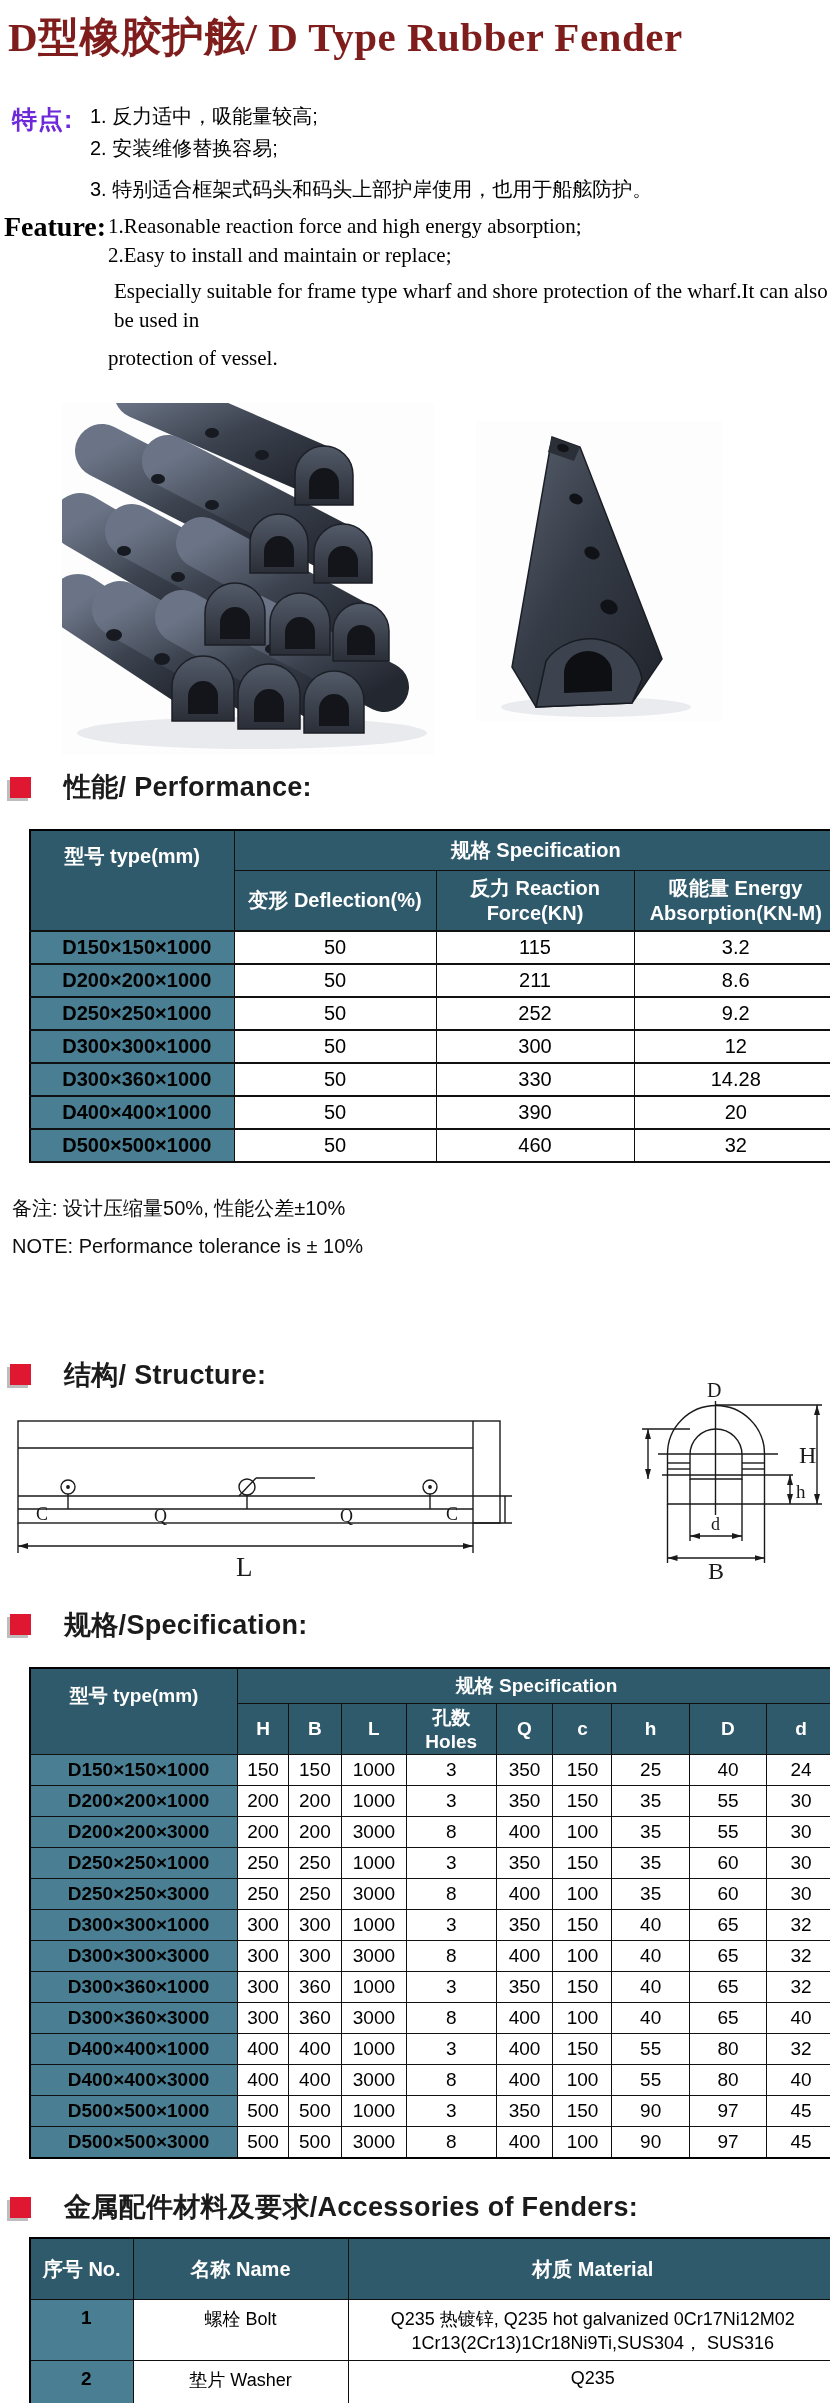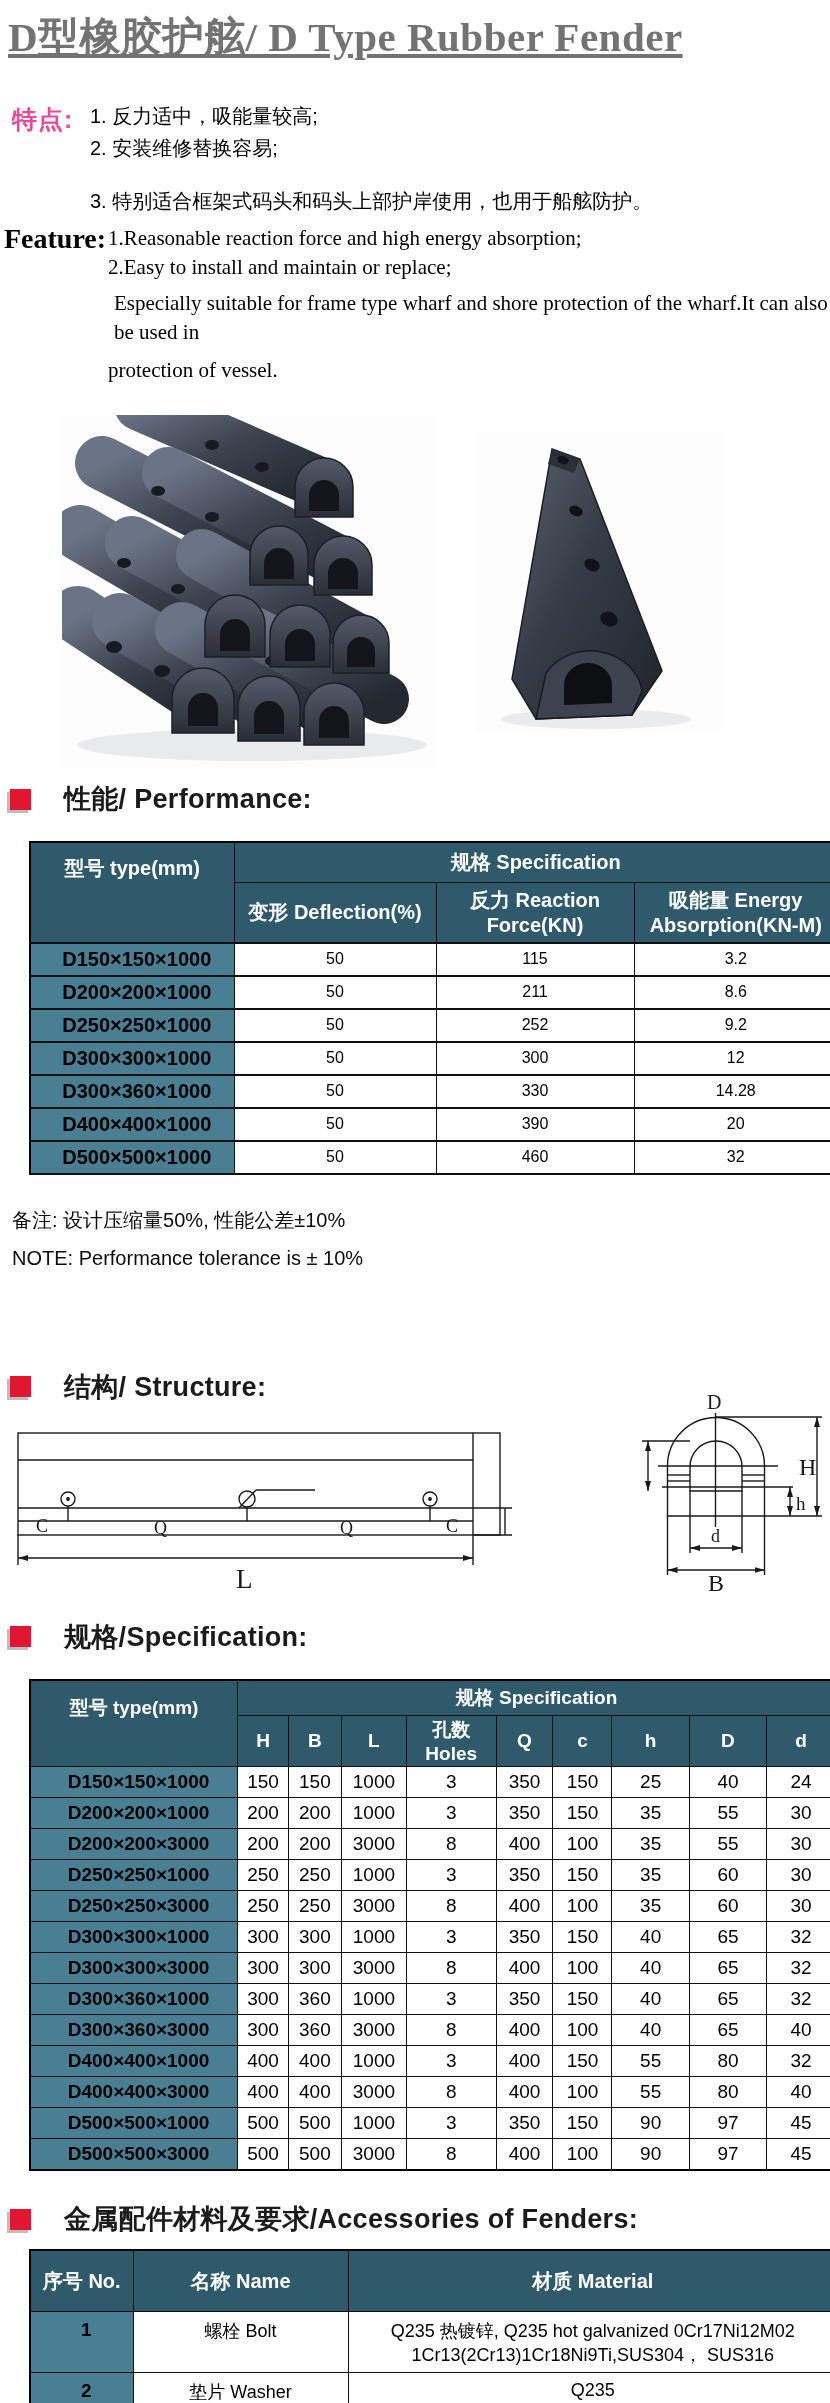--- a/index.html
+++ b/index.html
@@ -1,28 +1,28 @@
 <!DOCTYPE html>
 <html><head>
 <meta charset="utf-8">
 <style>
   html,body{margin:0;padding:0;background:#ffffff;}
   body{width:830px;font-family:"Liberation Sans",sans-serif;color:#111;}
   .page{width:830px;overflow:hidden;background:#fff;}
 
   
   .title{margin:10px 0 0 8px;font-family:"Liberation Serif",serif;font-weight:bold;
-         font-size:41px;color:#737373;letter-spacing:0.5px;text-decoration:underline;}
+         font-size:41px;color:#7f1d1d;letter-spacing:0.5px;}
 
   
   .feat-cn{display:flex;margin:38px 0 0 12px;}
-  .feat-cn-label{font-size:25px;font-weight:bold;color:#ec4899;width:78px;flex:none;letter-spacing:1px;}
+  .feat-cn-label{font-size:25px;font-weight:bold;color:#6d28d9;width:78px;flex:none;letter-spacing:1px;}
   .feat-cn-items{font-size:20px;color:#000;line-height:1.32;}
   .feat-cn-items .it{margin-bottom:6px;}
-  .feat-cn-items .it:last-child{margin-top:26px;}
+  .feat-cn-items .it:last-child{margin-top:14px;}
 
   
   .feat-en{display:flex;margin:4px 0 0 4px;}
   .feat-en-label{font-family:"Liberation Serif",serif;font-weight:bold;font-size:28px;color:#000;
                  width:104px;flex:none;line-height:1.05;}
   .feat-en-lines{font-family:"Liberation Serif",serif;font-size:21px;color:#000;line-height:1.38;}
   .feat-en-lines .ln3{margin-top:7px;margin-left:6px;}
   .feat-en-lines .ln4{margin-top:9px;}
 
   
@@ -46,21 +46,21 @@
   th{background:#2f5a6b;color:#fff;font-weight:bold;}
   tbody td:first-child{background:#4a7e92;color:#fff;font-weight:bold;padding-left:10px;}
   table{border:2px solid #000;}
 
   
   .perf-table{margin-top:24px;}
   .perf-table th{font-size:20px;}
   .perf-table .h-main{height:40px;}
   .perf-table .h-sub th{height:57px;}
   .perf-table th.th-type{vertical-align:top;padding-top:12px;}
-  .perf-table tbody td{height:29px;font-size:16px;color:#000;border-top-width:2px;border-bottom-width:2px;}
+  .perf-table tbody td{height:29px;font-size:20px;color:#000;border-top-width:2px;border-bottom-width:2px;}
   .perf-table tbody td:first-child{font-size:20px;}
 
   
   .spec-table{margin-top:24px;}
   .spec-table th{font-size:19px;}
   .spec-table .h-main{height:36px;}
   .spec-table .h-sub th{height:46px;}
   .spec-table th.th-type{vertical-align:top;padding-top:14px;}
   .spec-table tbody td{height:28px;font-size:19px;color:#000;}
 

